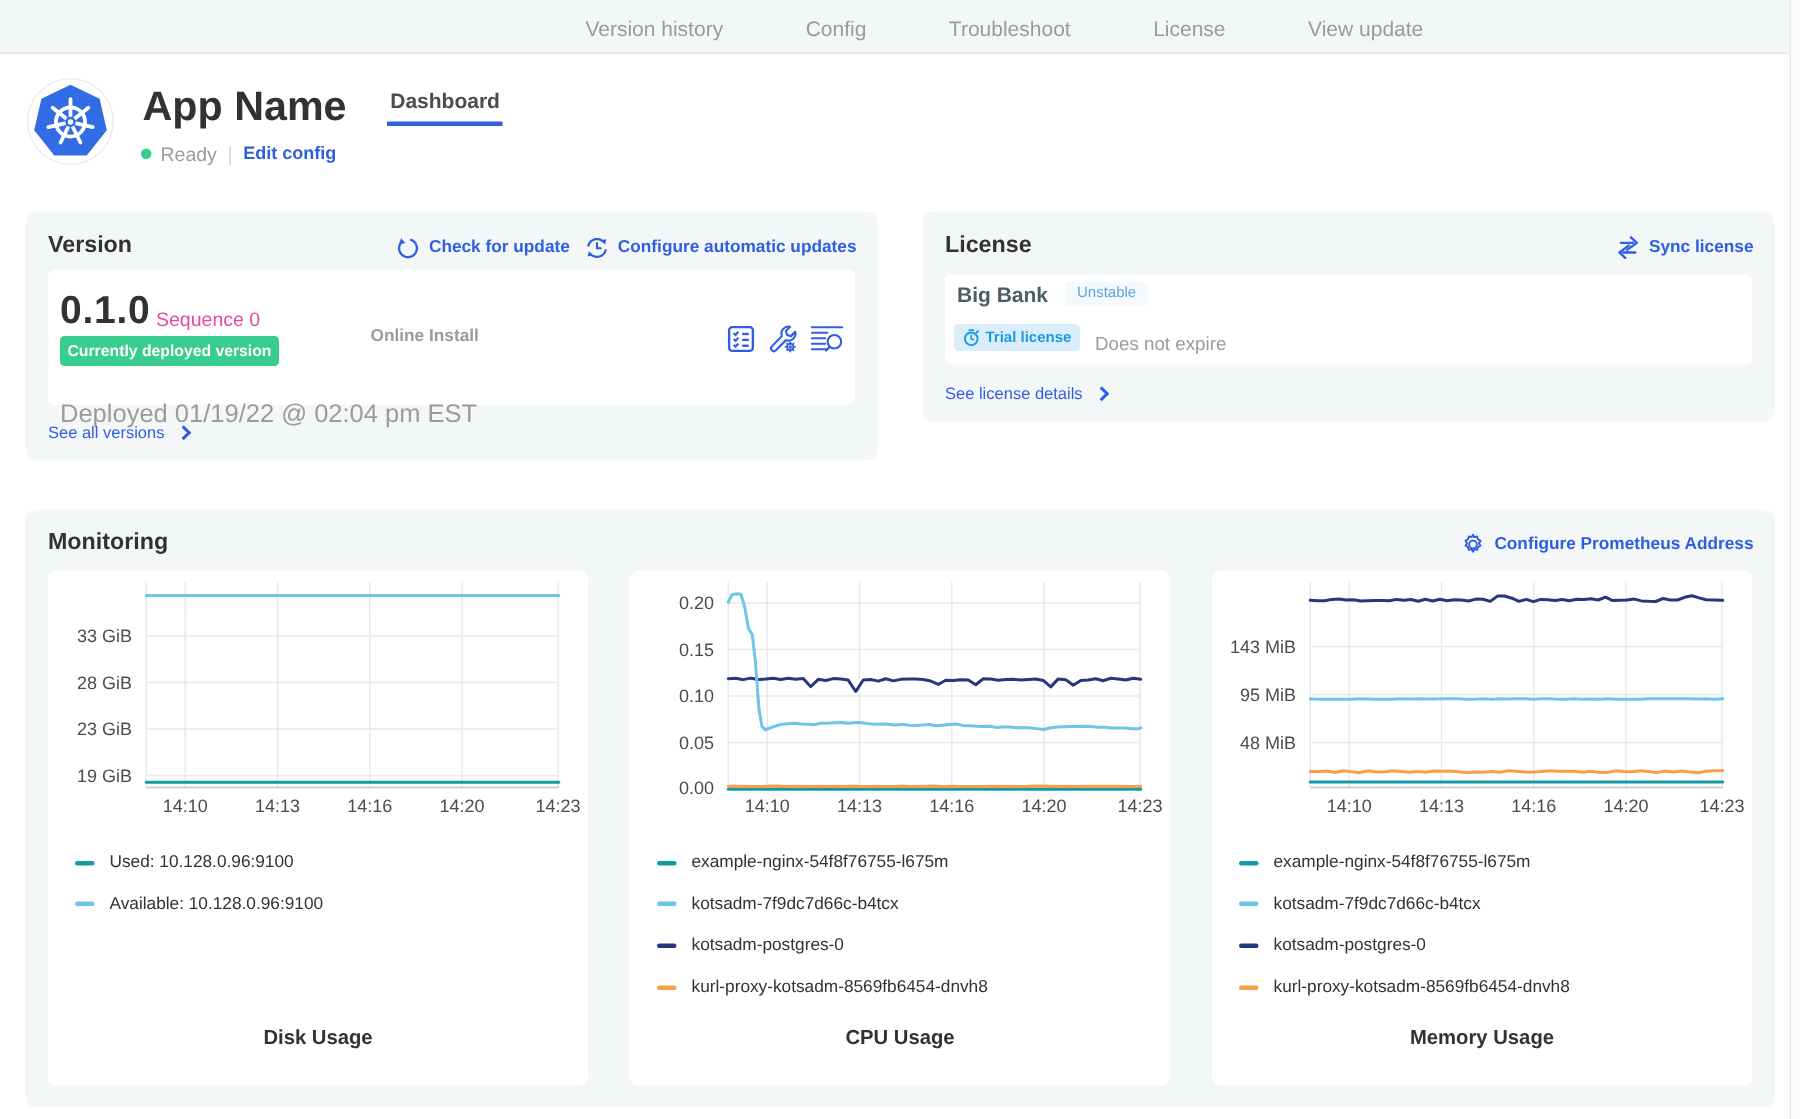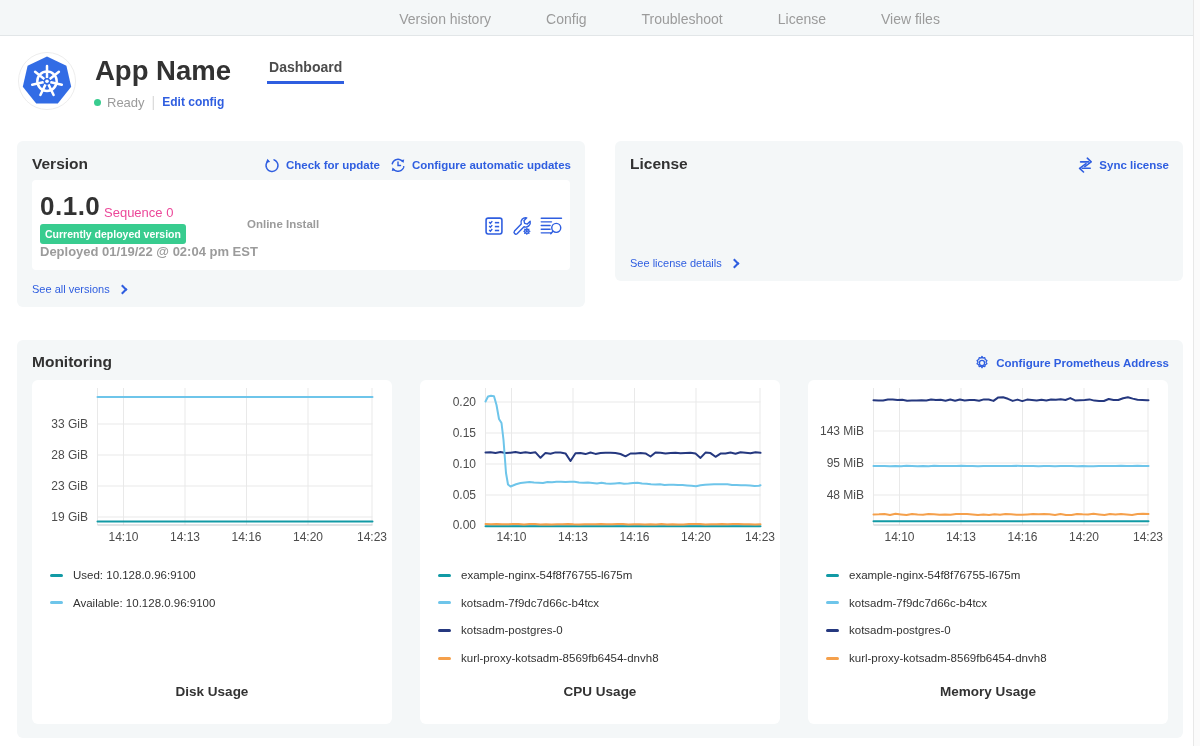--- a/index.html
+++ b/index.html
@@ -29,21 +29,21 @@
 .hdr-links a { display:flex; align-items:center; color:#2f5ee0; font-weight:700; text-decoration:none; }
 .hdr-links svg { margin-right:6px; }
 .inner { position:absolute; background:#fff; border-radius:4px; }
 .seelink { position:absolute; left:15px; font-size:11px; font-weight:400; color:#2f5ee0; }
 .chev { display:inline-block; width:7px; height:7px; border-top:2px solid #2f5ee0; border-right:2px solid #2f5ee0; transform:rotate(45deg); margin-left:6px; }
 
 
 .vnum { position:absolute; left:8px; top:11px; font-size:26px; font-weight:700; color:#323232; letter-spacing:0.5px; }
 .seq { position:absolute; left:72px; top:25px; font-size:13px; color:#ec4899; }
 .pill-green { position:absolute; left:8px; top:44px; background:#38cc8f; color:#fff; font-size:10.5px; font-weight:700; border-radius:3px; height:20px; line-height:20px; padding:0 5px; }
-.deployed { position:absolute; left:8px; top:64px; font-size:13px; color:#9b9b9b; font-weight:700; }
+.deployed { position:absolute; left:8px; top:86px; font-size:17px; color:#9b9b9b; font-weight:400; }
 .onlinei { position:absolute; left:215px; top:38px; font-size:11.5px; color:#9b9b9b; font-weight:700; }
 
 
 .bigbank { position:absolute; left:8px; top:5px; font-size:14px; font-weight:700; color:#4a5e68; }
 .pill-unstable { position:absolute; left:80px; top:5px; background:#f3f9fd; color:#62a3d7; font-size:10px; font-weight:500; border-radius:3px; height:16px; line-height:16px; padding:0 8px; }
 .pill-trial { position:absolute; left:6px; top:33px; background:#daedfb; color:#1a9be0; font-size:10px; font-weight:700; border-radius:3px; height:18px; padding:0 6px; display:flex; align-items:center; }
 .pill-trial svg { margin-right:4px; }
 .noexpire { position:absolute; left:100px; top:39px; font-size:12.5px; color:#9b9b9b; font-weight:500; }
 
 
@@ -55,21 +55,21 @@
 </style>
 </head>
 <body>
 <div class="page">
   <div class="nav">
     <div class="tab active">Dashboard</div>
     <div class="tab">Version history</div>
     <div class="tab">Config</div>
     <div class="tab">Troubleshoot</div>
     <div class="tab">License</div>
-    <div class="tab">View files</div>
+    <div class="tab">View update</div>
   </div>
   <div class="sbar"></div>
 
   <div class="appicon">
     <svg width="58" height="58" viewBox="0 0 58 58">
       <circle cx="29" cy="29" r="28.5" fill="#fff" stroke="#ededed" stroke-width="1"></circle>
       <g id="k8s">
         <polygon points="29.0,4.5 48.4,13.8 53.2,34.8 39.8,51.6 18.2,51.6 4.8,34.8 9.6,13.8" fill="#326ce5"></polygon>
         <g stroke="#fff" stroke-width="2.5" stroke-linecap="round">
           <circle cx="29.0" cy="29.3" r="9.7" fill="none"></circle>
@@ -165,20 +165,33 @@
         <a href="#">
           <svg width="15" height="16" viewBox="0 0 15 16" fill="none" stroke="#2f5ee0" stroke-width="1.6" stroke-linecap="round" stroke-linejoin="round">
             <line x1="2.6" y1="4.9" x2="10.6" y2="4.9"></line>
             <path d="M9.3 1.2 L13.2 4.9 L6.8 9.6"></path>
             <line x1="12.2" y1="11.3" x2="4.2" y2="11.3"></line>
             <path d="M5.5 15.0 L1.6 11.3 L8.0 6.6"></path>
           </svg>
           Sync license</a>
       </div>
     </div>
+    <div class="inner" style="left:15px; top:42px; width:538px; height:60px;">
+      <div class="bigbank">Big Bank</div>
+      <div class="pill-unstable">Unstable</div>
+      <div class="pill-trial">
+        <svg width="11" height="12" viewBox="0 0 13 14" fill="none" stroke="#1a9be0" stroke-width="1.5" stroke-linecap="round">
+          <circle cx="6.5" cy="8" r="5"></circle>
+          <path d="M6.5 5.5 L6.5 8 L8.3 8.8" stroke-width="1.3"></path>
+          <line x1="5" y1="1.2" x2="8" y2="1.2"></line>
+          <line x1="10.6" y1="3.2" x2="11.7" y2="2.1"></line>
+        </svg>
+        Trial license</div>
+      <div class="noexpire">Does not expire</div>
+    </div>
     <div class="seelink" style="top:116px;">See license details <span class="chev"></span></div>
   </div>
 
   <div class="card" style="left:17px; top:340px; width:1166px; height:398px;">
     <div class="card-hdr" style="top:13px;">
       <div class="card-title">Monitoring</div>
       <div class="hdr-links">
         <a href="#">
           <svg width="16" height="16" viewBox="0 0 20 20" fill="none" stroke="#2f5ee0" stroke-width="1.6">
             <circle cx="10" cy="10" r="3.2"></circle>

